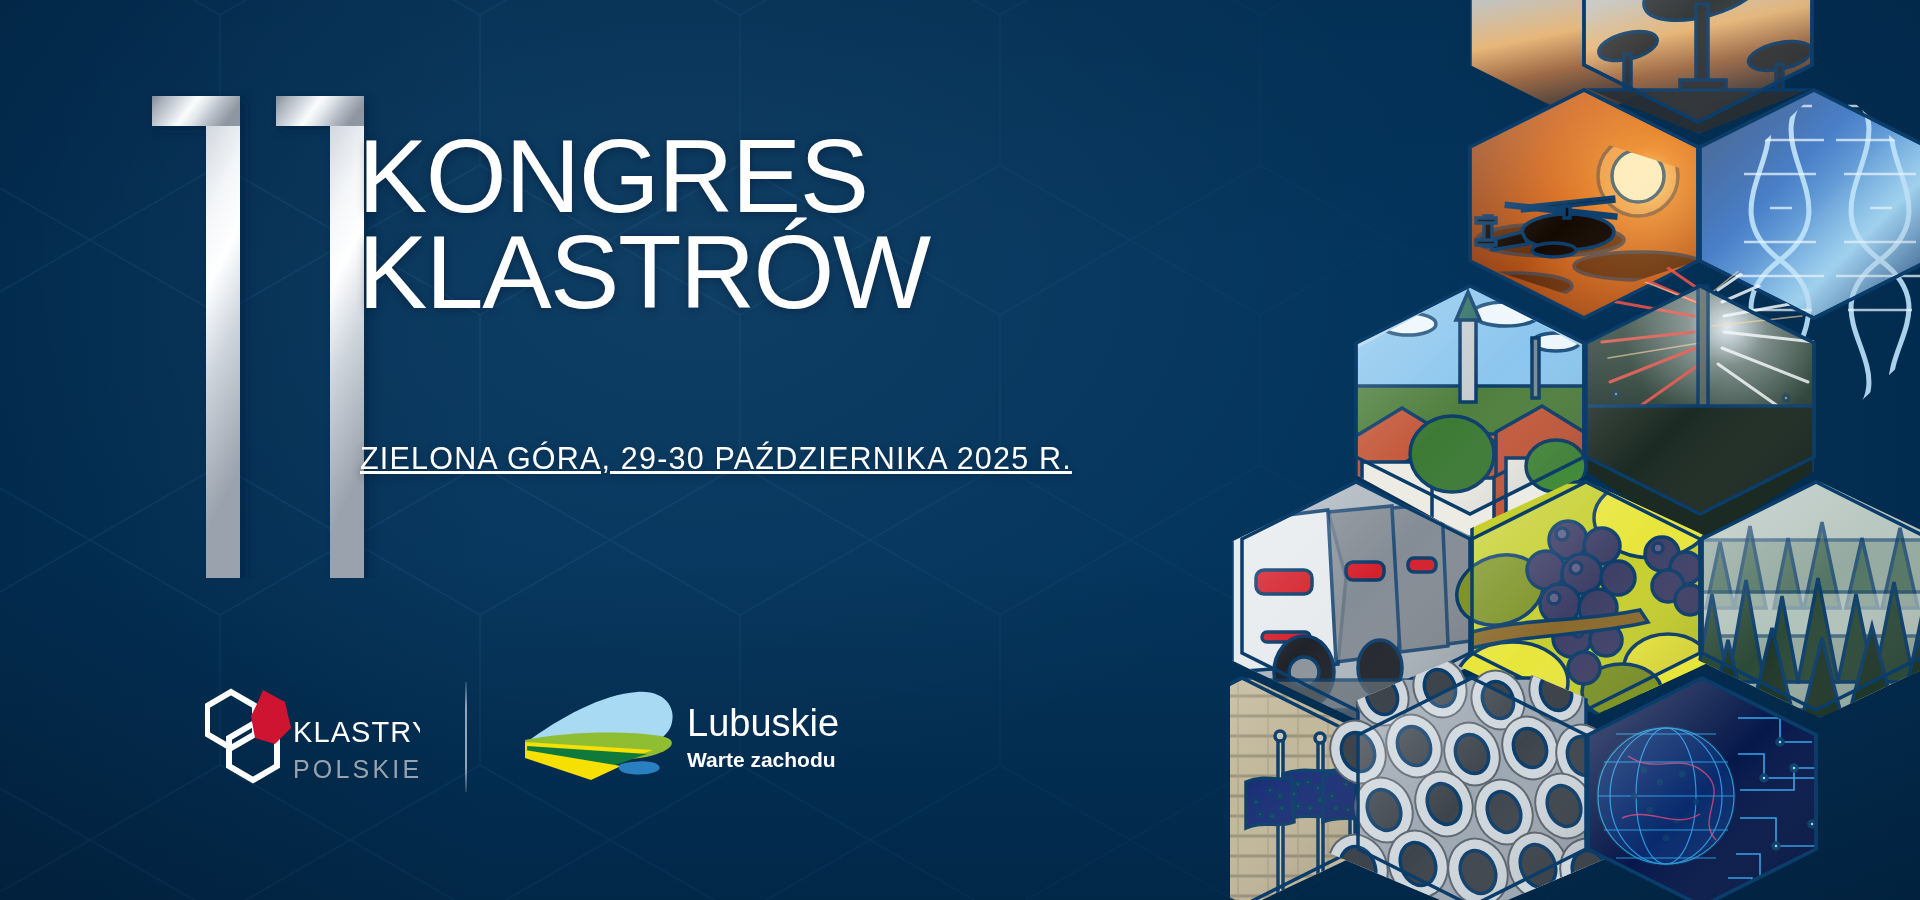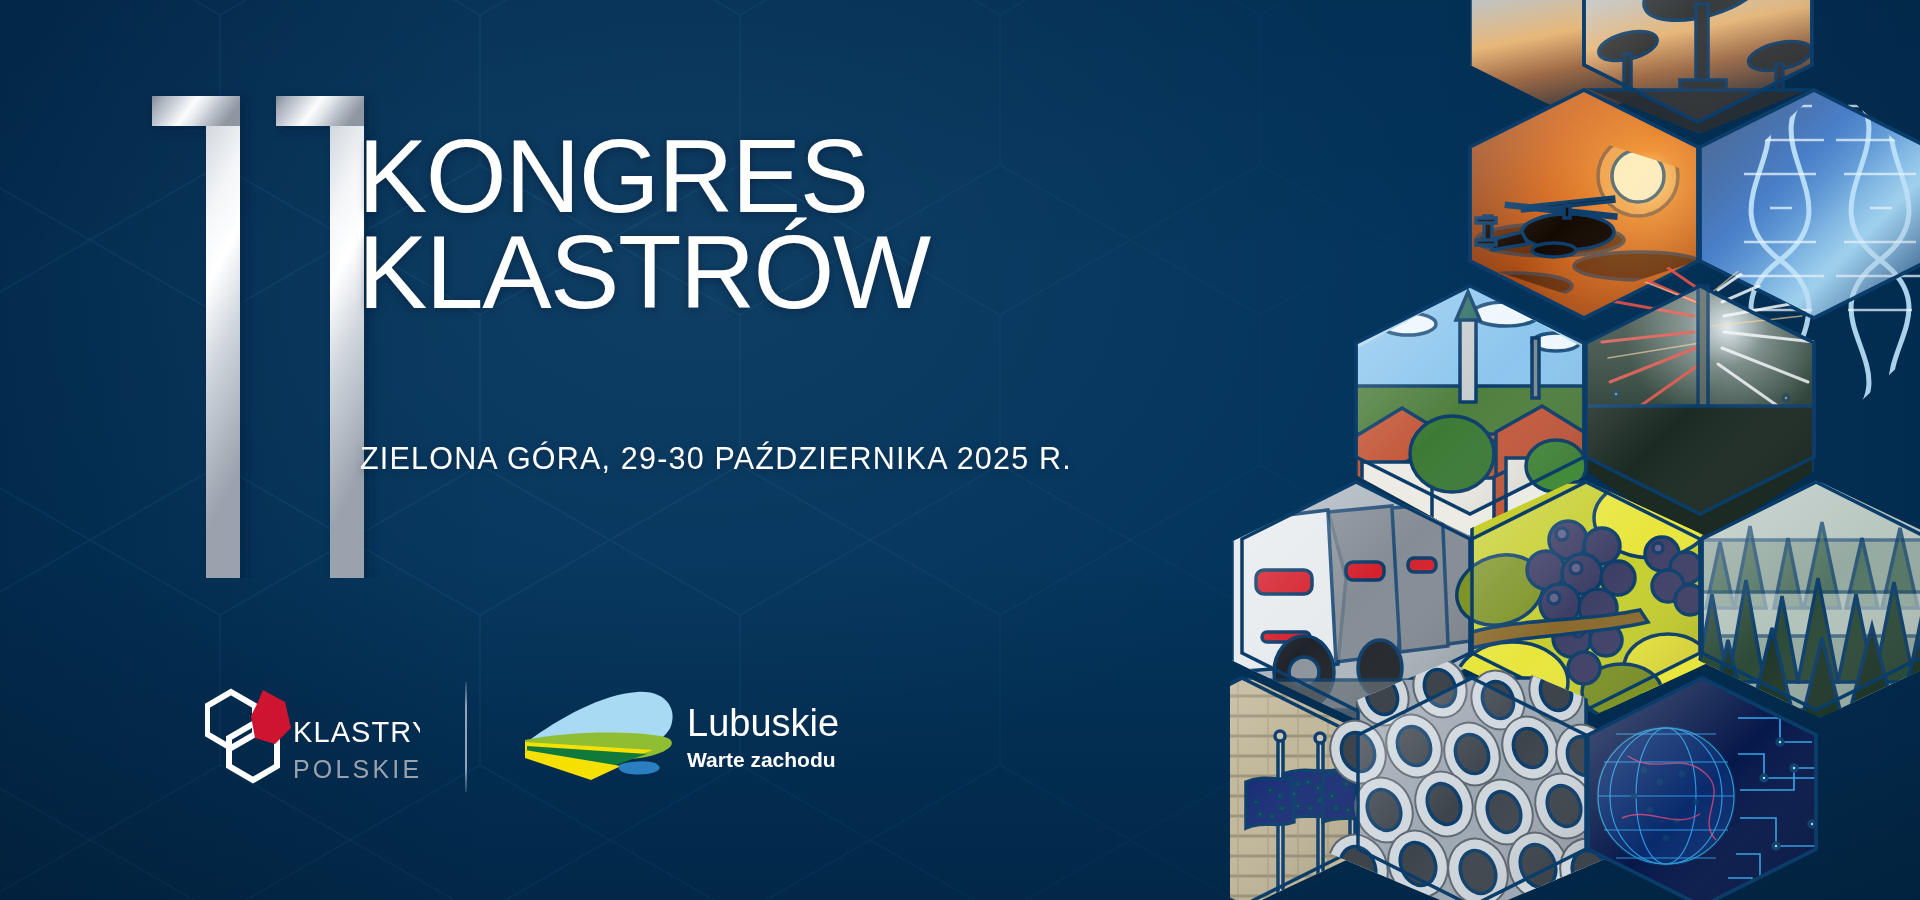--- a/index.html
+++ b/index.html
@@ -49,20 +49,21 @@
     text-shadow:0 2px 10px rgba(0,10,30,.35);
   }
   #date-line{
     position:absolute;left:360px;top:441px;
     color:#ffffff;
     font-size:30.5px;
     letter-spacing:1.2px;
     font-weight:400;
     white-space:nowrap;
     text-shadow:0 2px 8px rgba(0,10,30,.35);
+    text-decoration:underline;
   }
 
   
   #logo-row{position:absolute;left:205px;top:676px;height:130px;}
   #klastry-logo{position:absolute;left:0;top:10px;width:215px;height:110px;}
   #divider{
     position:absolute;left:260px;top:6px;width:2px;height:110px;
     background:linear-gradient(180deg,rgba(200,210,225,.15),rgba(200,210,225,.72) 22%,rgba(200,210,225,.72) 78%,rgba(200,210,225,.15));
   }
   #lubuskie-logo{position:absolute;left:320px;top:8px;width:320px;height:112px;}

